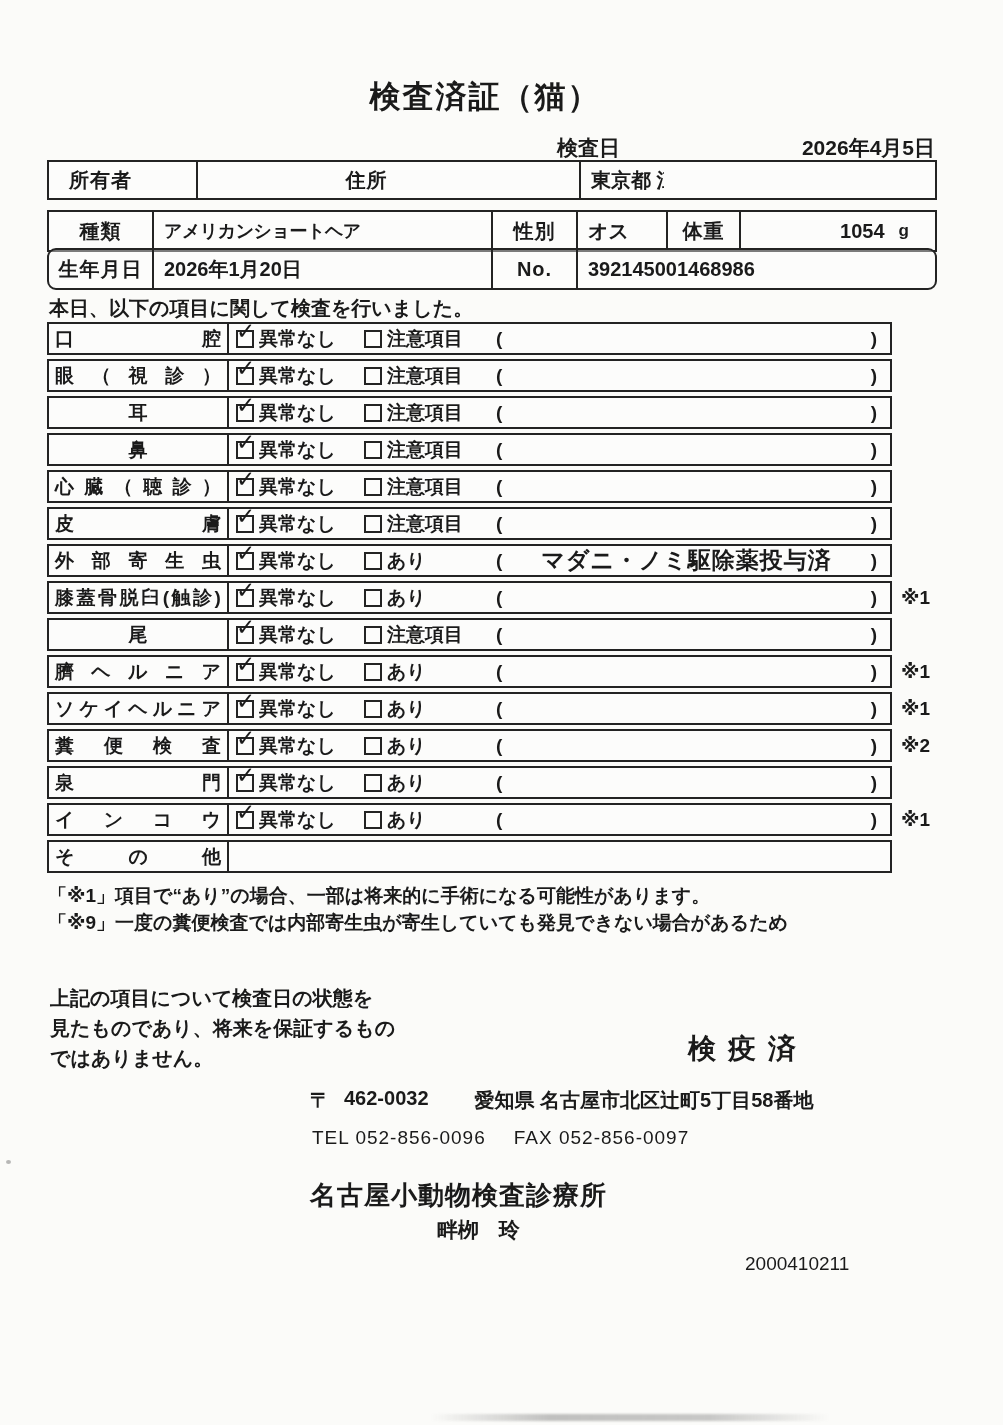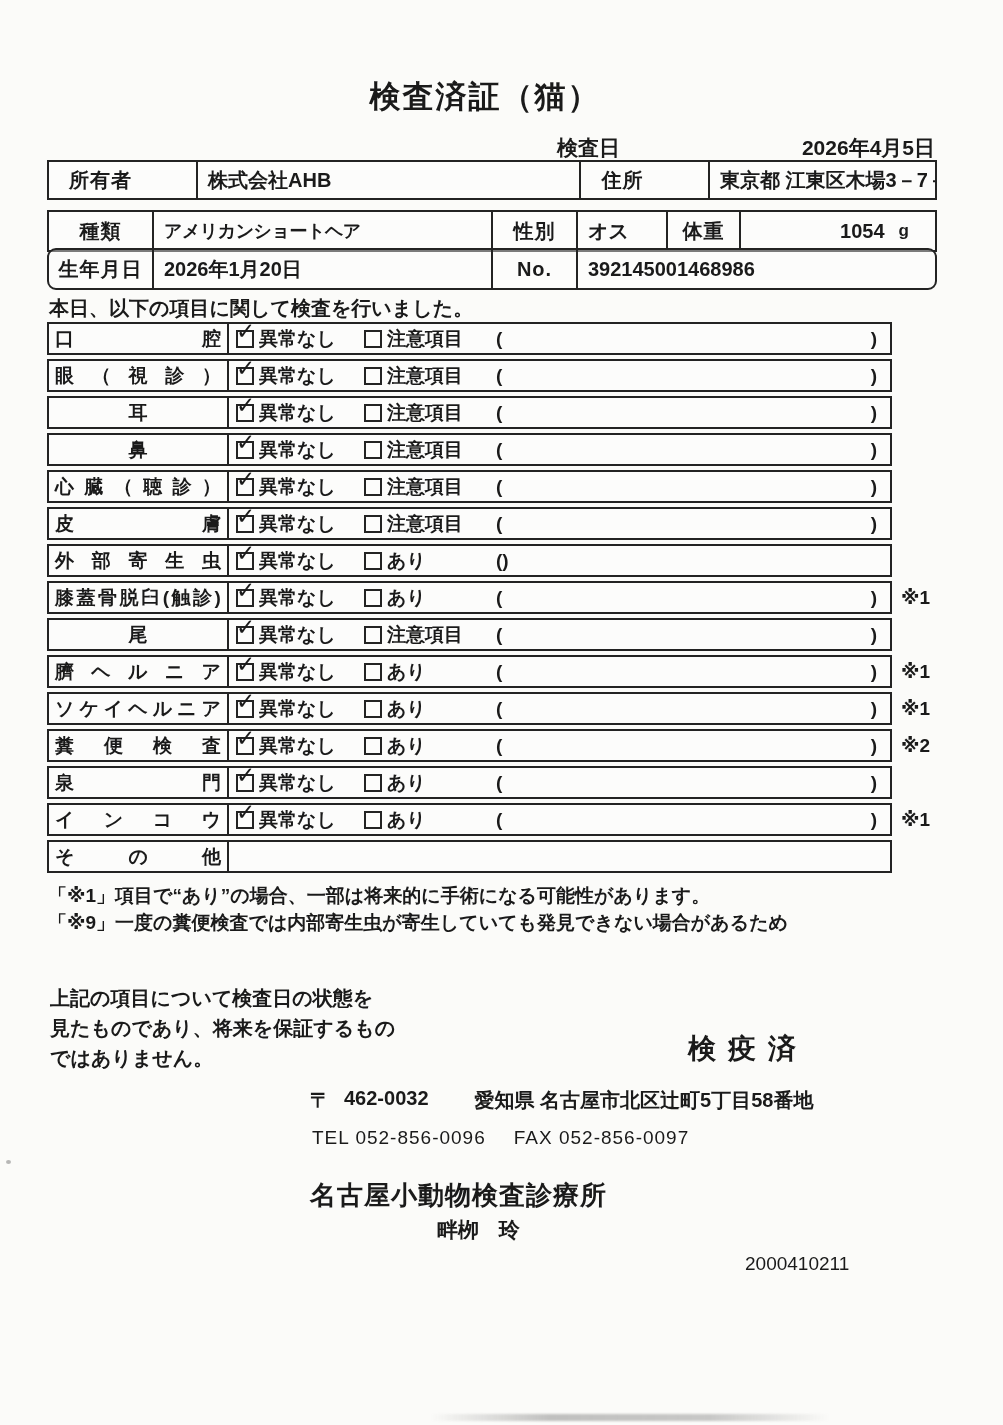--- a/index.html
+++ b/index.html
@@ -73,21 +73,20 @@
 
 <div class="abs" id="doc-title">検査済証（猫）</div>
 
 <div class="abs" id="date-row">
   <span>検査日</span>
   <span>2026年4月5日</span>
 </div>
 
 <div class="abs tbl" id="owner-table">
   <div class="cell lab first">所有者</div>
-  <div class="cell val">株式会社AHB</div>
   <div class="cell lab">住所</div>
   <div class="cell val">東京都 江東区木場3－7－11</div>
 </div>
 
 <div class="abs tbl" id="animal-row1">
   <div class="cell lab first">種類</div>
   <div class="cell val breed">アメリカンショートヘア</div>
   <div class="cell lab">性別</div>
   <div class="cell val">オス</div>
   <div class="cell lab">体重</div>
@@ -270,20 +269,21 @@
           <span class="cb checked">
               <span class="mark">✓</span>
             </span>
           <span>異常なし</span>
         </span>
         <span class="grp g2">
           <span class="cb"></span>
           <span>あり</span>
         </span>
         <span class="paren-open">(</span>
+        <span class="paren-mid big">マダニ・ノミ駆除薬投与済</span>
         <span class="paren-close">)</span>
       </div>
     </div>
     <div class="chk-note"></div>
   </div>
     <div class="chk-row">
     <div class="chk-box">
       <div class="chk-label jst">
           <span>膝</span>
           <span>蓋</span>

